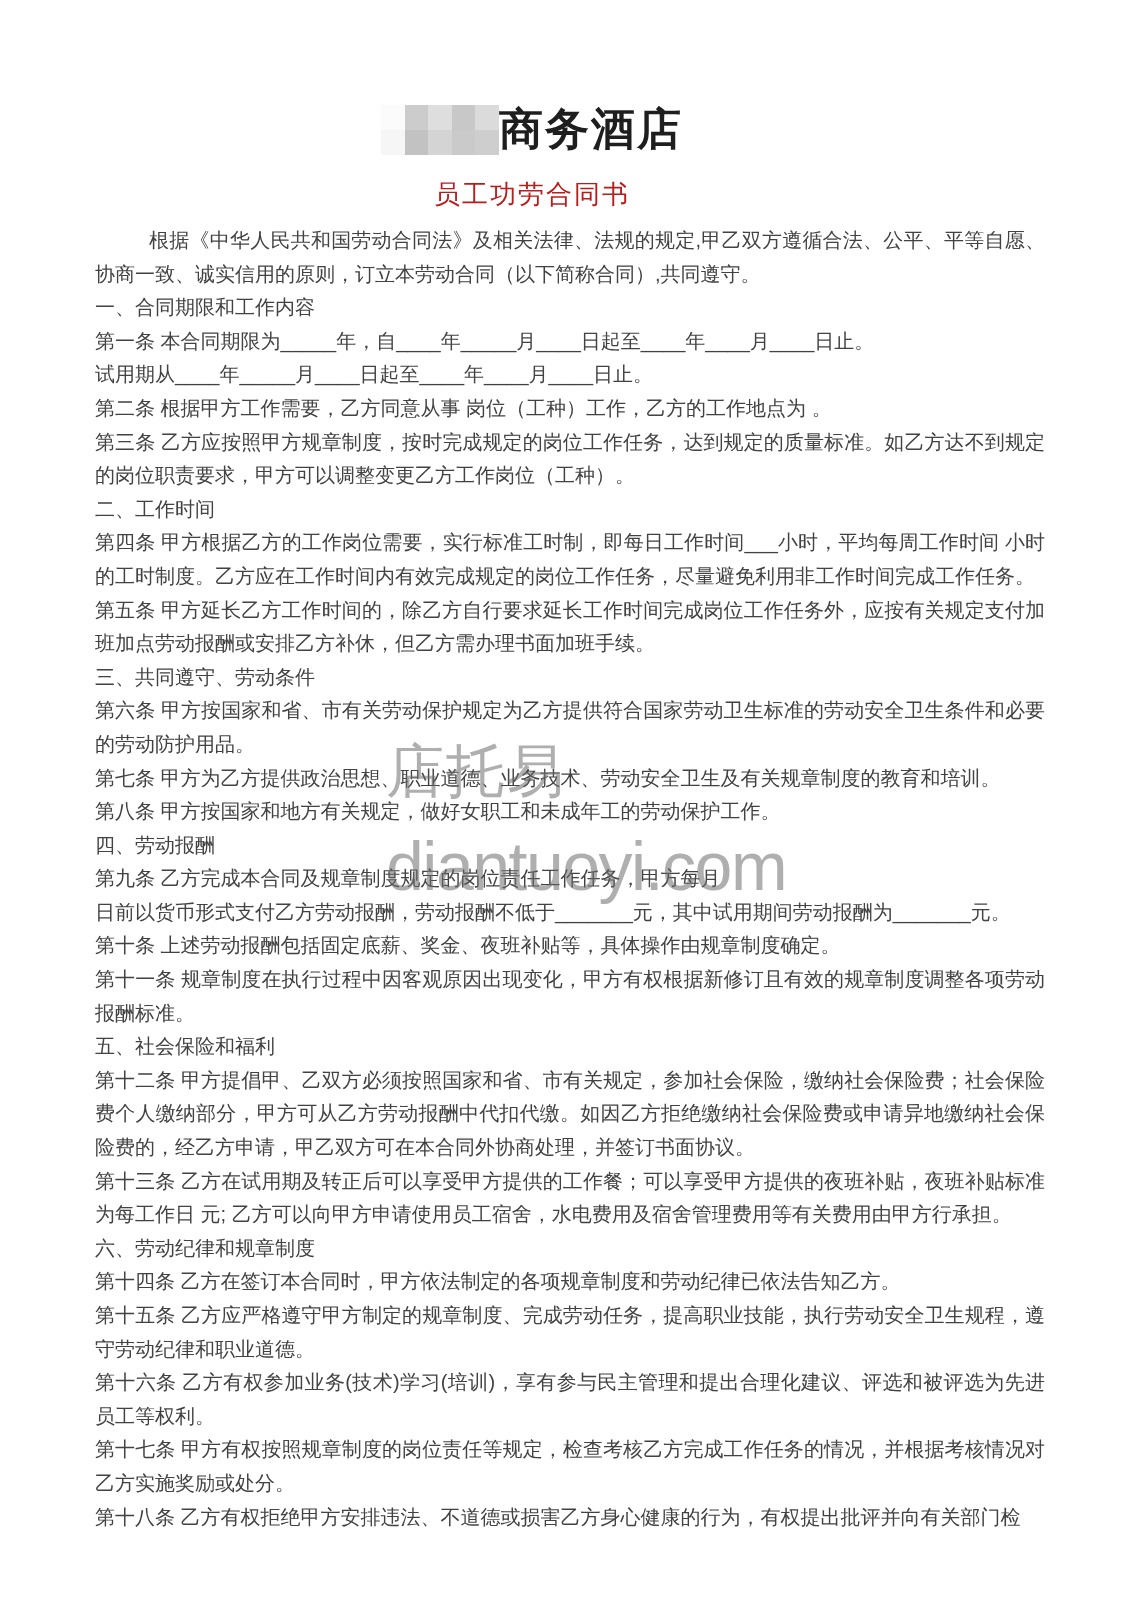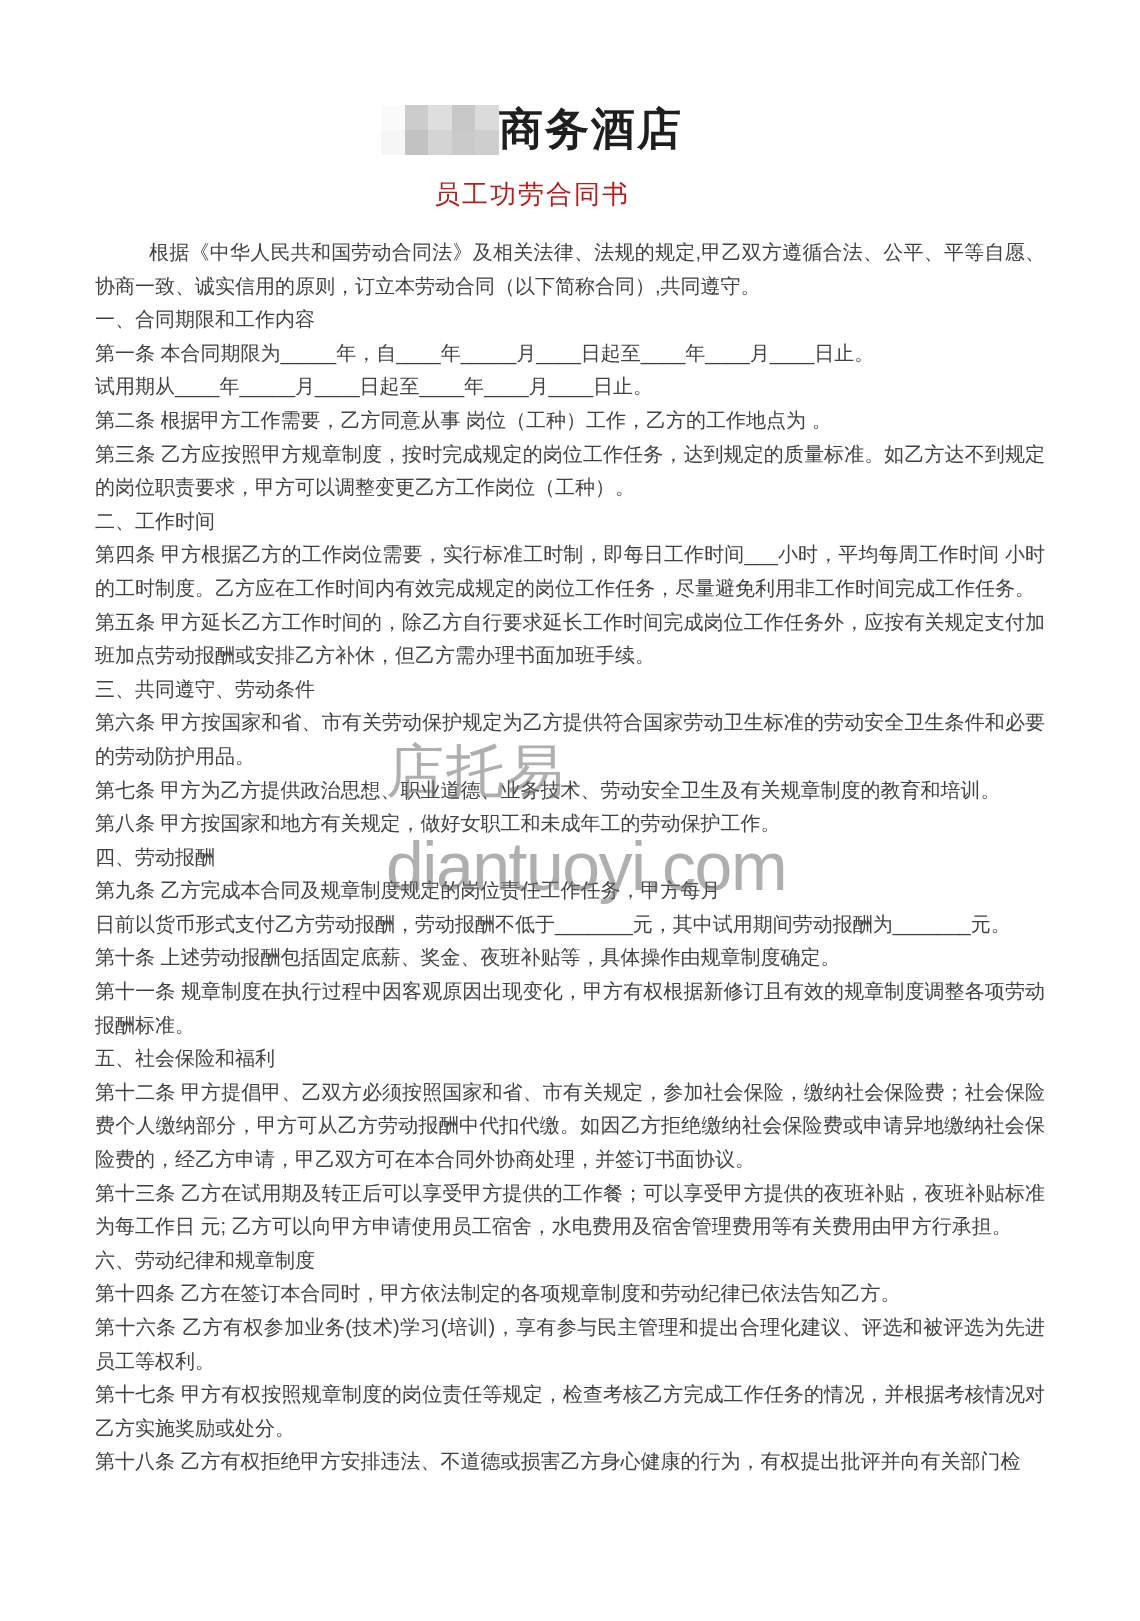--- a/index.html
+++ b/index.html
@@ -40,21 +40,21 @@
     margin-top:22px;
     text-align:center;
     transform:translateX(-38px);
     font-family:"Liberation Serif","DejaVu Serif",serif;
     font-size:26px;line-height:34px;
     letter-spacing:2px;
     color:#b91c1c;
   }
   
   .body-text{
-    margin-top:24px;
+    margin-top:12px;
     font-size:20px;line-height:33.6px;
     color:#424242;
   }
   .body-text p{
     margin:0;
     text-align:justify;
     word-break:break-all;
   }
   .body-text p.intro{text-indent:2.7em;}
   .body-text p.sec{text-align:left;}
@@ -118,20 +118,21 @@
       <p class="sec">四、劳动报酬</p>
       <p class="cl">第九条 乙方完成本合同及规章制度规定的岗位责任工作任务，甲方每月</p>
       <p class="cl">日前以货币形式支付乙方劳动报酬，劳动报酬不低于_______元，其中试用期间劳动报酬为_______元。</p>
       <p class="cl">第十条 上述劳动报酬包括固定底薪、奖金、夜班补贴等，具体操作由规章制度确定。</p>
       <p class="cl">第十一条 规章制度在执行过程中因客观原因出现变化，甲方有权根据新修订且有效的规章制度调整各项劳动报酬标准。</p>
       <p class="sec">五、社会保险和福利</p>
       <p class="cl">第十二条 甲方提倡甲、乙双方必须按照国家和省、市有关规定，参加社会保险，缴纳社会保险费；社会保险费个人缴纳部分，甲方可从乙方劳动报酬中代扣代缴。如因乙方拒绝缴纳社会保险费或申请异地缴纳社会保险费的，经乙方申请，甲乙双方可在本合同外协商处理，并签订书面协议。</p>
       <p class="cl">第十三条 乙方在试用期及转正后可以享受甲方提供的工作餐；可以享受甲方提供的夜班补贴，夜班补贴标准为每工作日 元; 乙方可以向甲方申请使用员工宿舍，水电费用及宿舍管理费用等有关费用由甲方行承担。</p>
       <p class="sec">六、劳动纪律和规章制度</p>
       <p class="cl">第十四条 乙方在签订本合同时，甲方依法制定的各项规章制度和劳动纪律已依法告知乙方。</p>
+      <p class="cl">第十五条 乙方应严格遵守甲方制定的规章制度、完成劳动任务，提高职业技能，执行劳动安全卫生规程，遵守劳动纪律和职业道德。</p>
       <p class="cl">第十六条 乙方有权参加业务(技术)学习(培训)，享有参与民主管理和提出合理化建议、评选和被评选为先进员工等权利。</p>
       <p class="cl">第十七条 甲方有权按照规章制度的岗位责任等规定，检查考核乙方完成工作任务的情况，并根据考核情况对乙方实施奖励或处分。</p>
       <p class="cl">第十八条 乙方有权拒绝甲方安排违法、不道德或损害乙方身心健康的行为，有权提出批评并向有关部门检</p>
     </div>
   </div>
 
   <div class="wm wm-cn" style="color: rgba(110, 110, 110, 0.55);">店托易</div>
   <div class="wm wm-domain" style="color: rgba(110, 110, 110, 0.55);">diantuoyi.com</div>
 
 </div>

